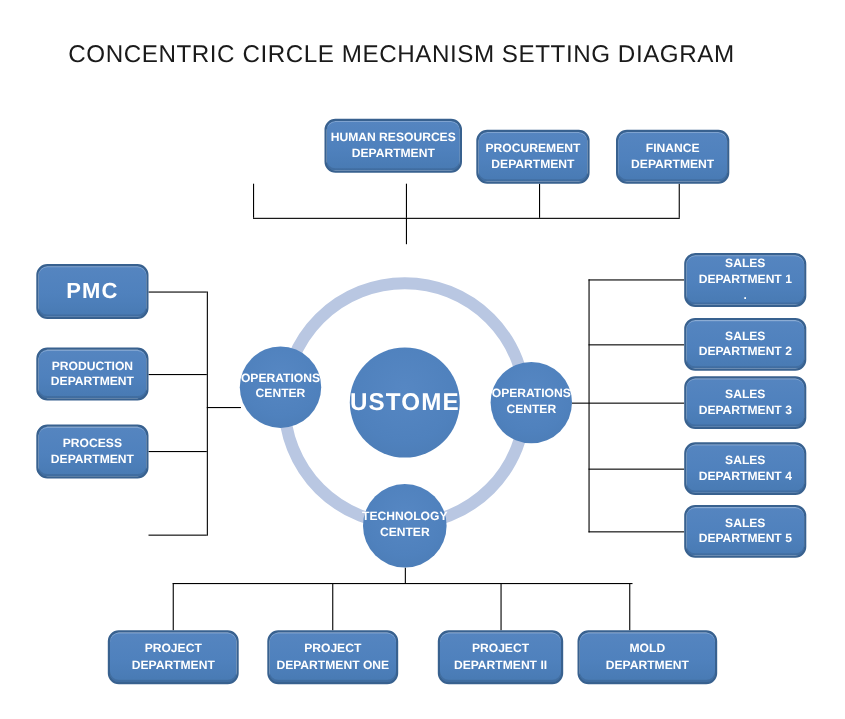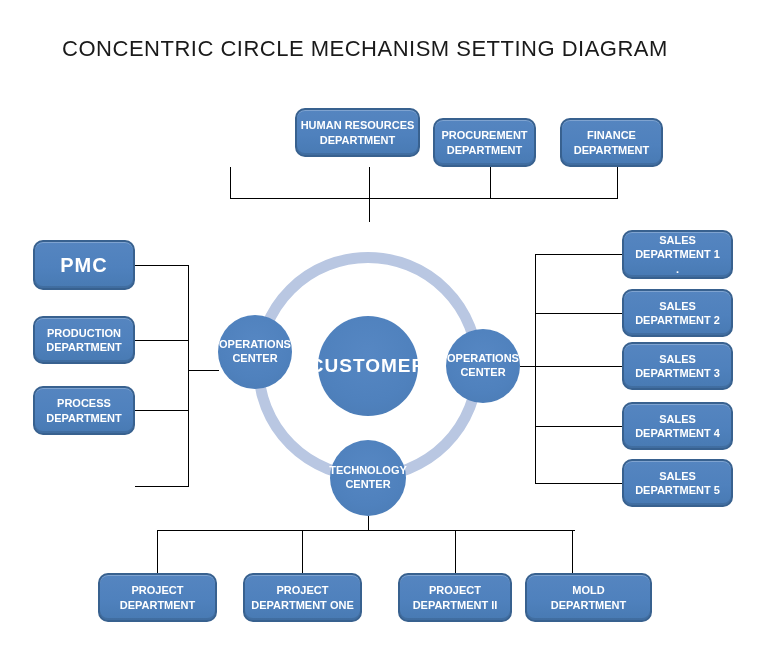--- a/index.html
+++ b/index.html
@@ -21,21 +21,21 @@
     white-space:pre-line;box-sizing:border-box;
   }
   .box.bigtext{font-size:20px;font-weight:700;letter-spacing:1px;}
   .circle{
     position:absolute;border-radius:50%;
     background:radial-gradient(circle at 50% 38%, #5687c3 0%, #4f81bd 60%, #4a7ab2 100%);
     color:#ffffff;display:flex;align-items:center;justify-content:center;
     text-align:center;font-size:11px;font-weight:600;line-height:1.25;
     white-space:pre-line;box-sizing:border-box;
   }
-  .circle.big{font-size:19px;font-weight:600;letter-spacing:1px;}
+  .circle.big{font-size:22px;font-weight:600;letter-spacing:1px;}
   .ring{
     position:absolute;left:253px;top:252px;width:208px;height:208px;
     border:11px solid #b9c7e2;border-radius:50%;box-sizing:content-box;
   }
   .hline,.vline{position:absolute;background:#000000;}
   .hline{height:1px;}
   .vline{width:1px;}
 </style>
 </head>
 <body>

